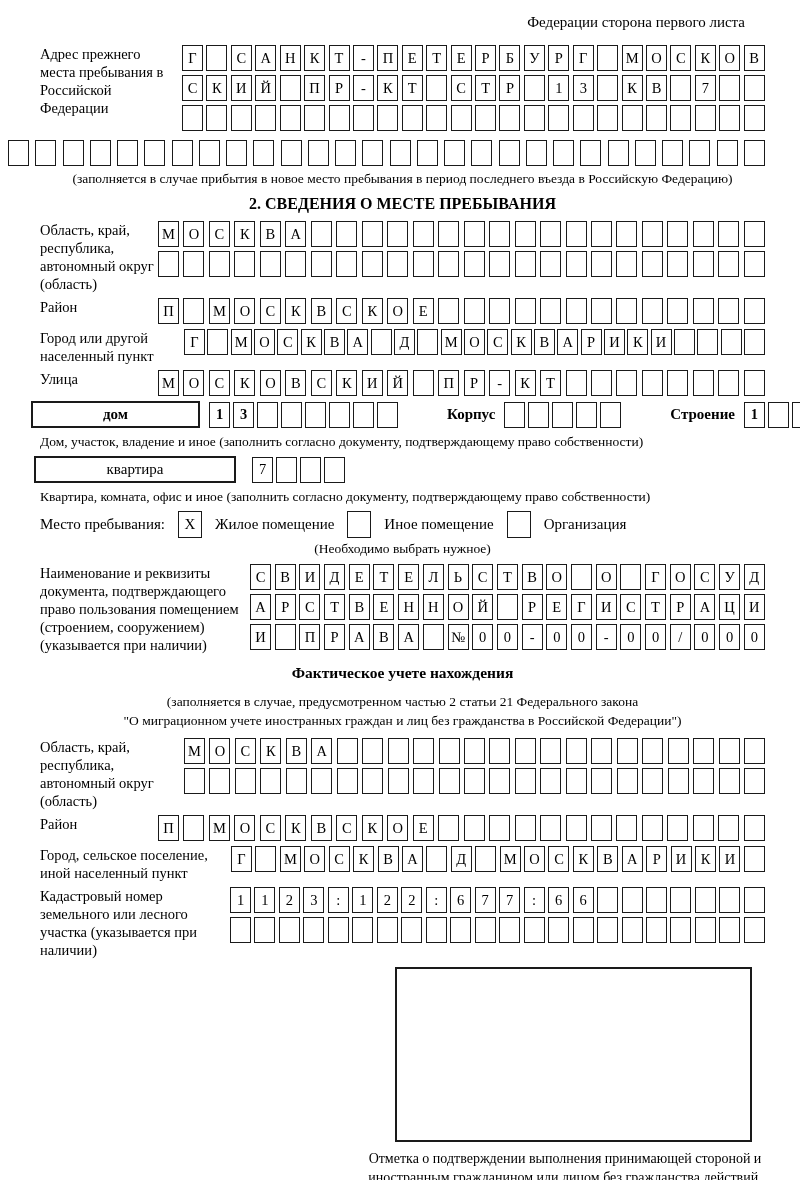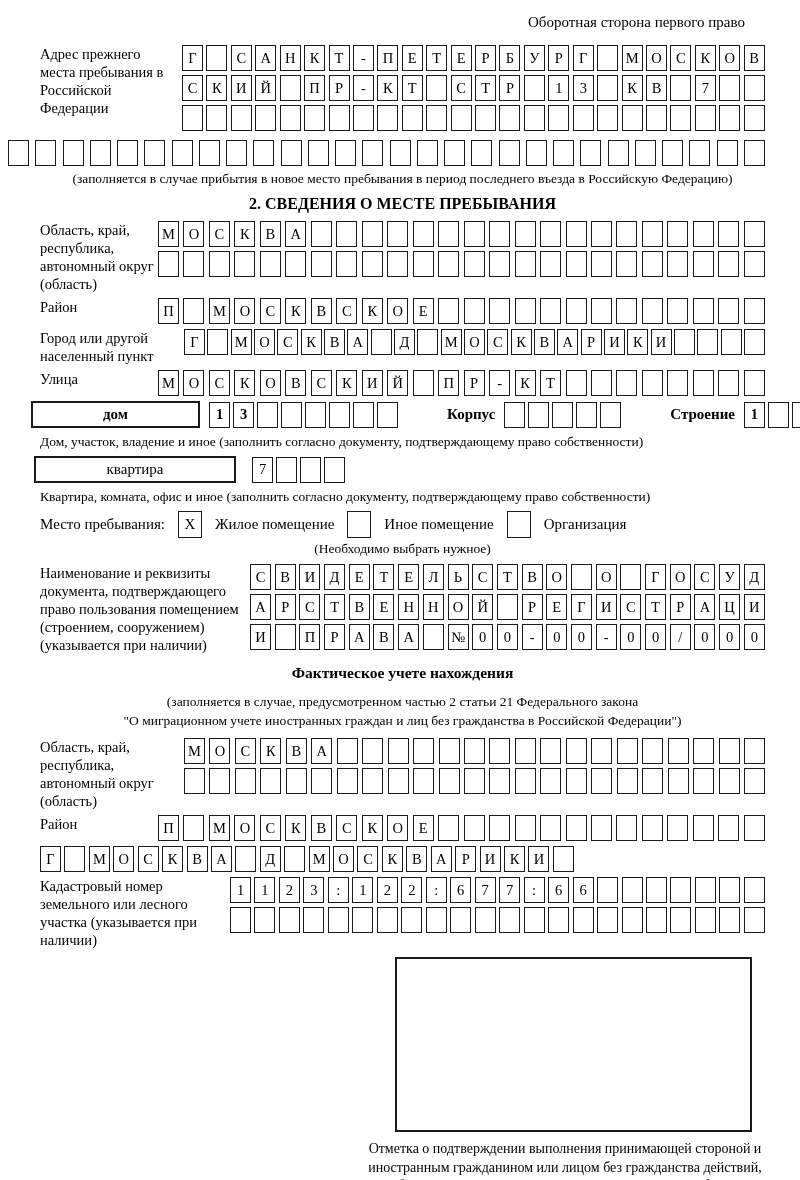--- a/index.html
+++ b/index.html
@@ -48,21 +48,21 @@
   }
   .mesto-note{margin:1px 0 7px 0;}
   .fact-title{text-align:center;font-weight:bold;font-size:15.5px;margin:10px 0 10px 0;}
   .fact-note{font-size:13.5px;line-height:19px;margin-bottom:8px;}
   .stamp-box{width:357px;height:175px;border:2px solid #1a1a1a;box-sizing:border-box;margin:8px 0 8px 355px;}
   .stamp-caption{width:450px;margin-left:300px;text-align:center;font-size:14px;line-height:18.5px;}
 </style>
 </head>
 <body>
 
-<div class="header-note">Оборотная сторона первого право</div>
+<div class="header-note">Федерации сторона первого листа</div>
 
 <div class="frow">
   <div class="flabel lab-prev">Адрес прежнего места пребывания в Российской Федерации</div>
   <div class="rows-stack">
     <div class="cells cells-prev">
         <span class="cell">Г</span>
         <span class="cell"></span>
         <span class="cell">С</span>
         <span class="cell">А</span>
         <span class="cell">Н</span>
@@ -536,20 +536,21 @@
       <span class="cell"></span>
       <span class="cell"></span>
       <span class="cell"></span>
       <span class="cell"></span>
       <span class="cell"></span>
       <span class="cell"></span>
     </div>
 </div>
 
 <div class="frow">
+  <div class="flabel lab-fgor">Город, сельское поселение, иной населенный пункт</div>
   <div class="cells cells-fgor">
       <span class="cell">Г</span>
       <span class="cell"></span>
       <span class="cell">М</span>
       <span class="cell">О</span>
       <span class="cell">С</span>
       <span class="cell">К</span>
       <span class="cell">В</span>
       <span class="cell">А</span>
       <span class="cell"></span>

